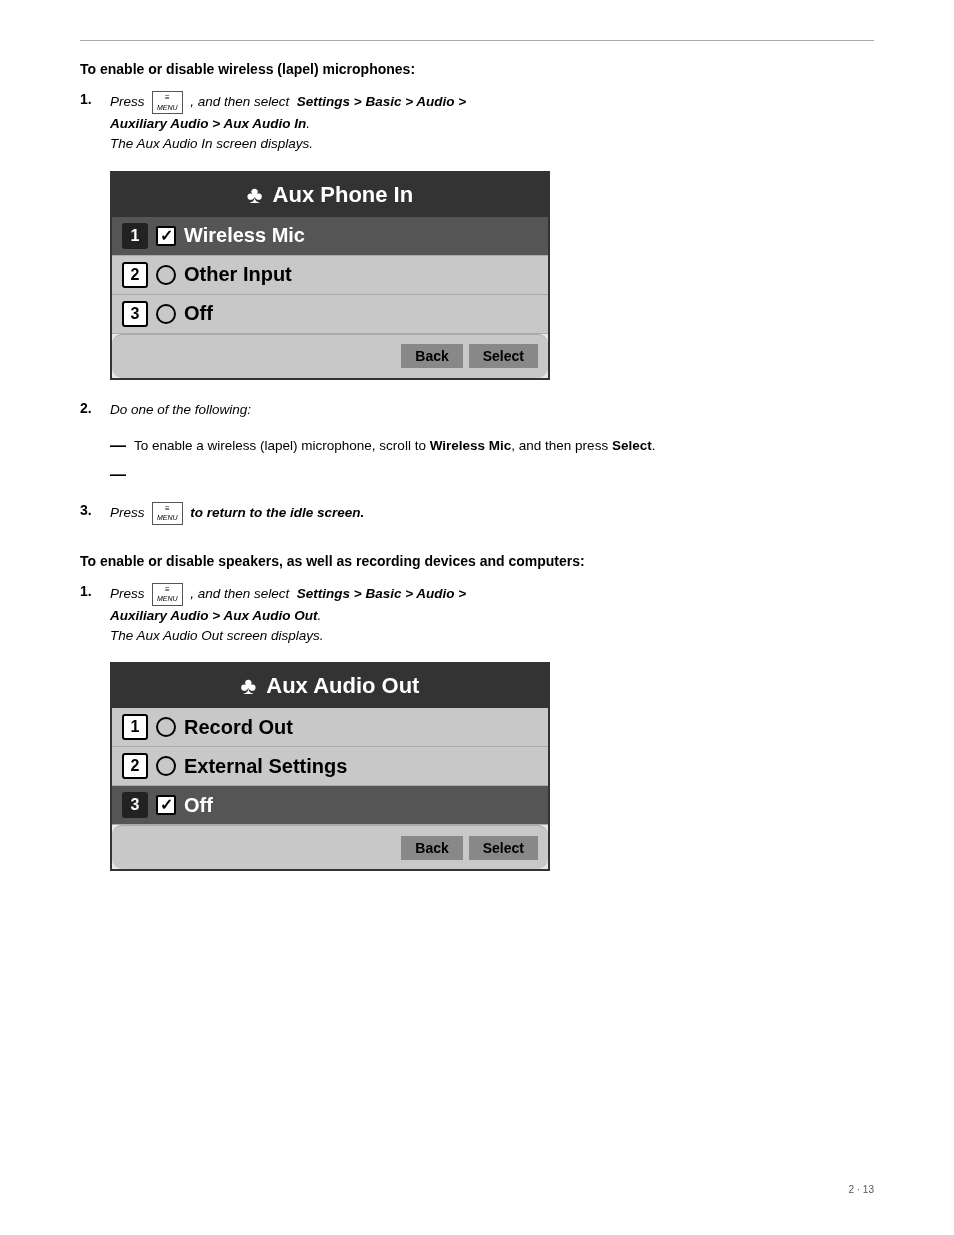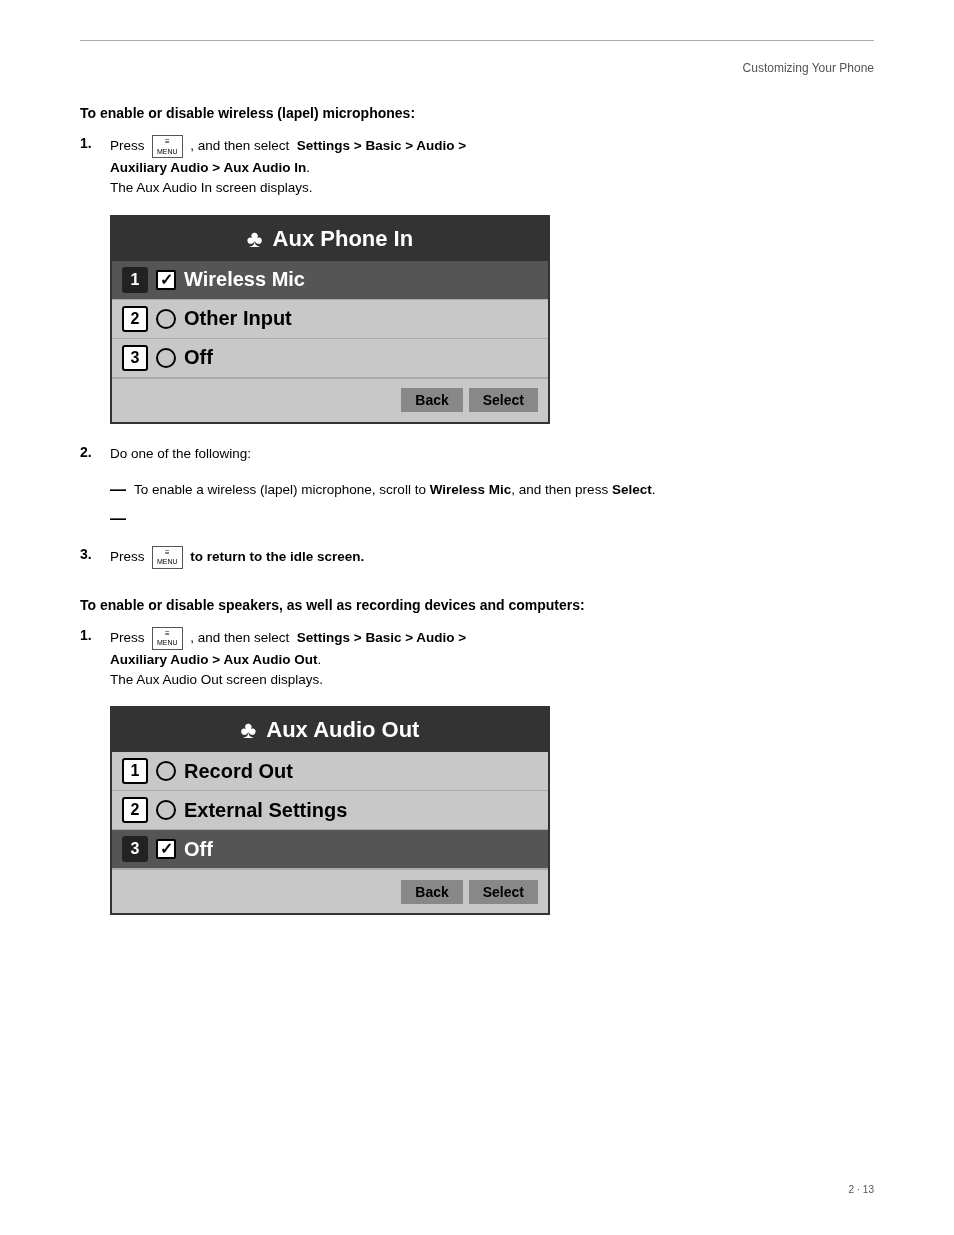--- a/index.html
+++ b/index.html
@@ -51,20 +51,21 @@
       font-size: 14px;
       font-weight: bold;
       min-width: 20px;
     }
 
     .step-content {
       font-family: Arial, sans-serif;
       font-size: 13.5px;
       line-height: 1.5;
       flex: 1;
+      font-style: italic;
     }
 
     .menu-icon {
       display: inline-block;
       border: 1px solid #555;
       padding: 1px 4px;
       font-size: 10px;
       vertical-align: middle;
       line-height: 1.2;
       font-family: Arial, sans-serif;
@@ -184,20 +185,21 @@
 
     .phone-screen-footer {
       background: #c8c8c8;
       display: flex;
       justify-content: flex-end;
       align-items: center;
       padding: 4px 10px;
       gap: 6px;
       border-top: 1px solid #aaa;
       height: 44px;
+      border-radius: 10px;
     }
 
     .footer-btn {
       background: #888888;
       color: #000000;
       font-weight: bold;
       font-size: 14px;
       padding: 4px 14px;
       border: none;
       font-family: Arial, sans-serif;
@@ -243,23 +245,20 @@
     .section-gap {
       margin-top: 28px;
     }
   </style>
 </head>
 <body>
 
 <div class="page-container">
   <hr class="top-rule">
 
-  <div class="page-header">
-    <span>Customizing Your Phone</span>
-  </div>
 
   <div class="section-heading">
     <span>To enable or disable wireless (lapel) microphones:</span>
   </div>
 
   <div class="step-block">
     <div class="step-number">
       <span>1.</span>
     </div>
     <div class="step-content">

